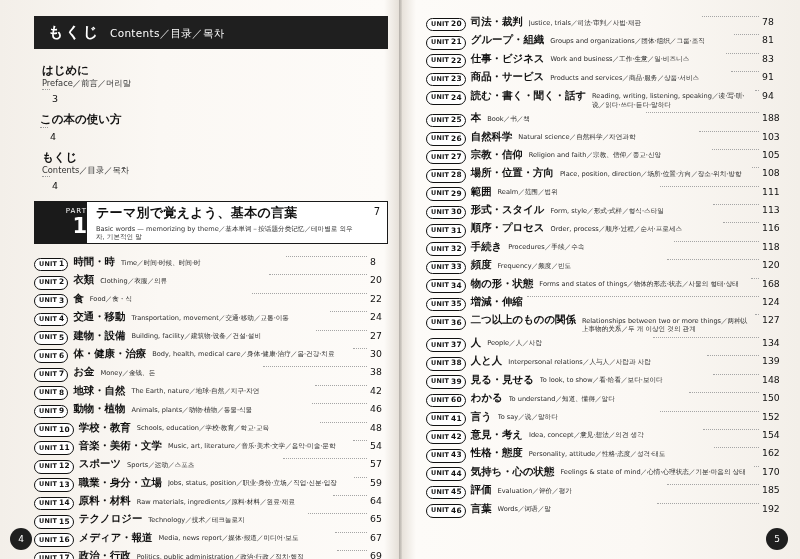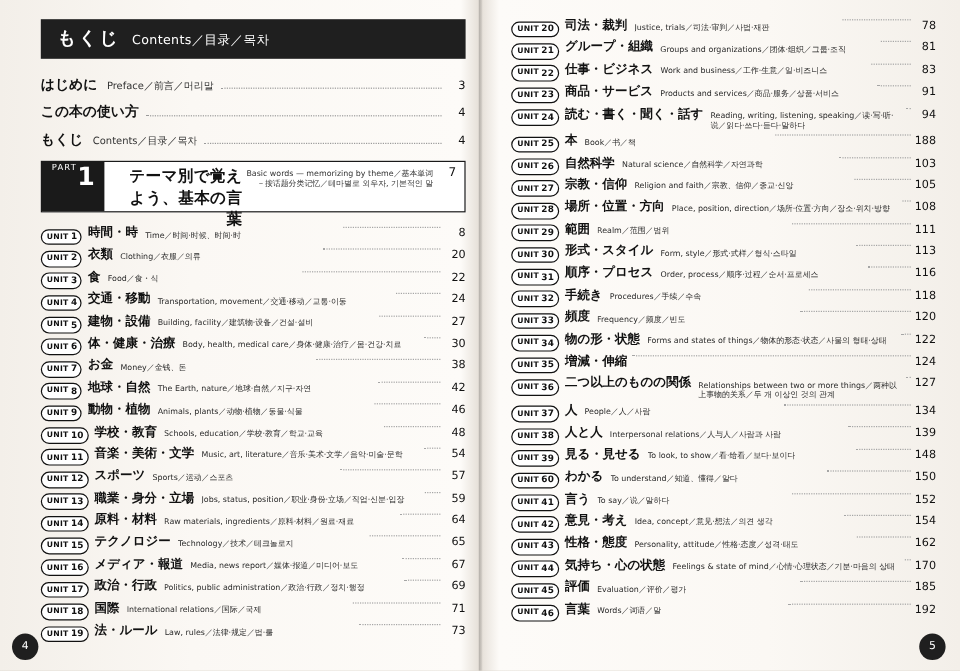--- a/index.html
+++ b/index.html
@@ -38,46 +38,46 @@
   }
   .toc-head .en{
     font-size:10.5px;margin-left:10px;letter-spacing:.3px;
   }
 
   
   .fm-row{
     display:flex;align-items:baseline;
     font-size:10.5px;color:#111;
     margin:0 0 8px 0;
+    flex-direction:column;
   }
   .fm-row .t{font-size:11.5px;font-weight:bold;white-space:nowrap;}
   .fm-row .d{font-size:8.3px;color:#333;margin-left:8px;white-space:nowrap;overflow:hidden;}
   .fm-row .dots{flex:1;border-bottom:1px dotted #9a9a9a;margin:0 4px 3px 6px;min-width:8px;}
   .fm-row .pg{font-size:9.5px;color:#111;width:16px;text-align:right;}
 
   
   .part{
     display:flex;align-items:stretch;
     border:1.6px solid #1a1a1a;
     margin:10px 0 12px 0;
     height:41px;
     background:#fff;
   }
   .part .num{
     background:#1a1a1a;color:#fff;
-    width:52px;display:flex;flex-direction:row;
-    align-items:flex-start;justify-content:center;line-height:1;
+    width:52px;display:flex;flex-direction:column;
+    align-items:flex-end;justify-content:center;line-height:1;
     padding:2px 0;
   }
   .part .num .lab{font-size:7px;letter-spacing:1px;margin-bottom:1px;}
   .part .num .n{font-size:21px;font-weight:bold;}
   .part .body{
-    flex:1;display:flex;justify-content:center;
+    flex:1;display:flex;flex-direction:column;justify-content:center;
     padding:3px 6px 3px 9px;
-    text-align:right;
   }
   .part .body .title{font-size:13px;font-weight:bold;color:#111;letter-spacing:.3px;}
   .part .body .sub{font-size:6.6px;color:#333;margin-top:3px;line-height:1.25;}
   .part .pg{
     width:20px;display:flex;align-items:flex-start;justify-content:center;
     font-size:10px;padding-top:4px;color:#111;
   }
 
   
   .unit{
@@ -127,21 +127,20 @@
     flex:1 1 auto;
     border-bottom:1px dotted #a5a5a5;
     margin:0 3px 4px 4px;
     min-width:4px;
   }
   .u-pg{
     flex:0 0 auto;
     font-size:9.3px;
     color:#111;
     width:18px;
-    text-align:right;
     margin-top:1px;
   }
 
   
   .folio{
     position:absolute;
     bottom:9px;
     width:22px;height:22px;
     border-radius:50%;
     background:#1f1f1f;color:#fff;
@@ -541,21 +540,21 @@
           <span class="u-pg">120</span>
         </div>
         <div class="unit">
           <span class="badge">
             <span>UNIT</span>
             <span class="bn">34</span>
           </span>
           <span class="u-main">物の形・状態</span>
           <span class="u-sub">Forms and states of things／物体的形态·状态／사물의 형태·상태</span>
           <span class="u-dots"></span>
-          <span class="u-pg">122</span>
+          <span class="u-pg">168</span>
         </div>
         <div class="unit">
           <span class="badge">
             <span>UNIT</span>
             <span class="bn">35</span>
           </span>
           <span class="u-main">増減・伸縮</span>
           <span class="u-dots"></span>
           <span class="u-pg">124</span>
         </div>

